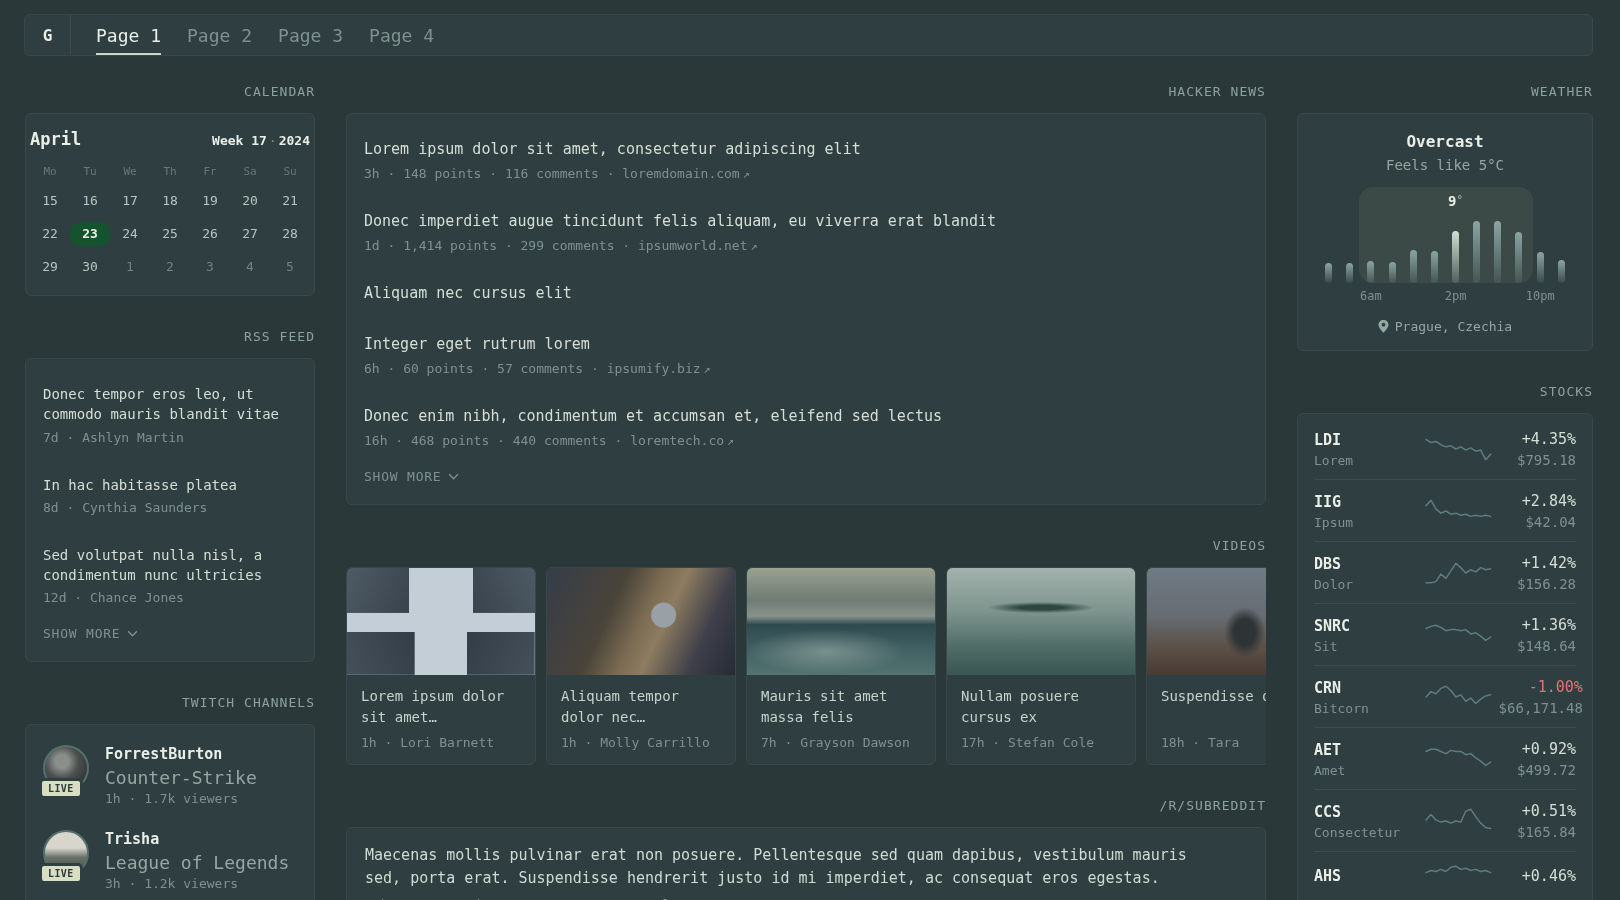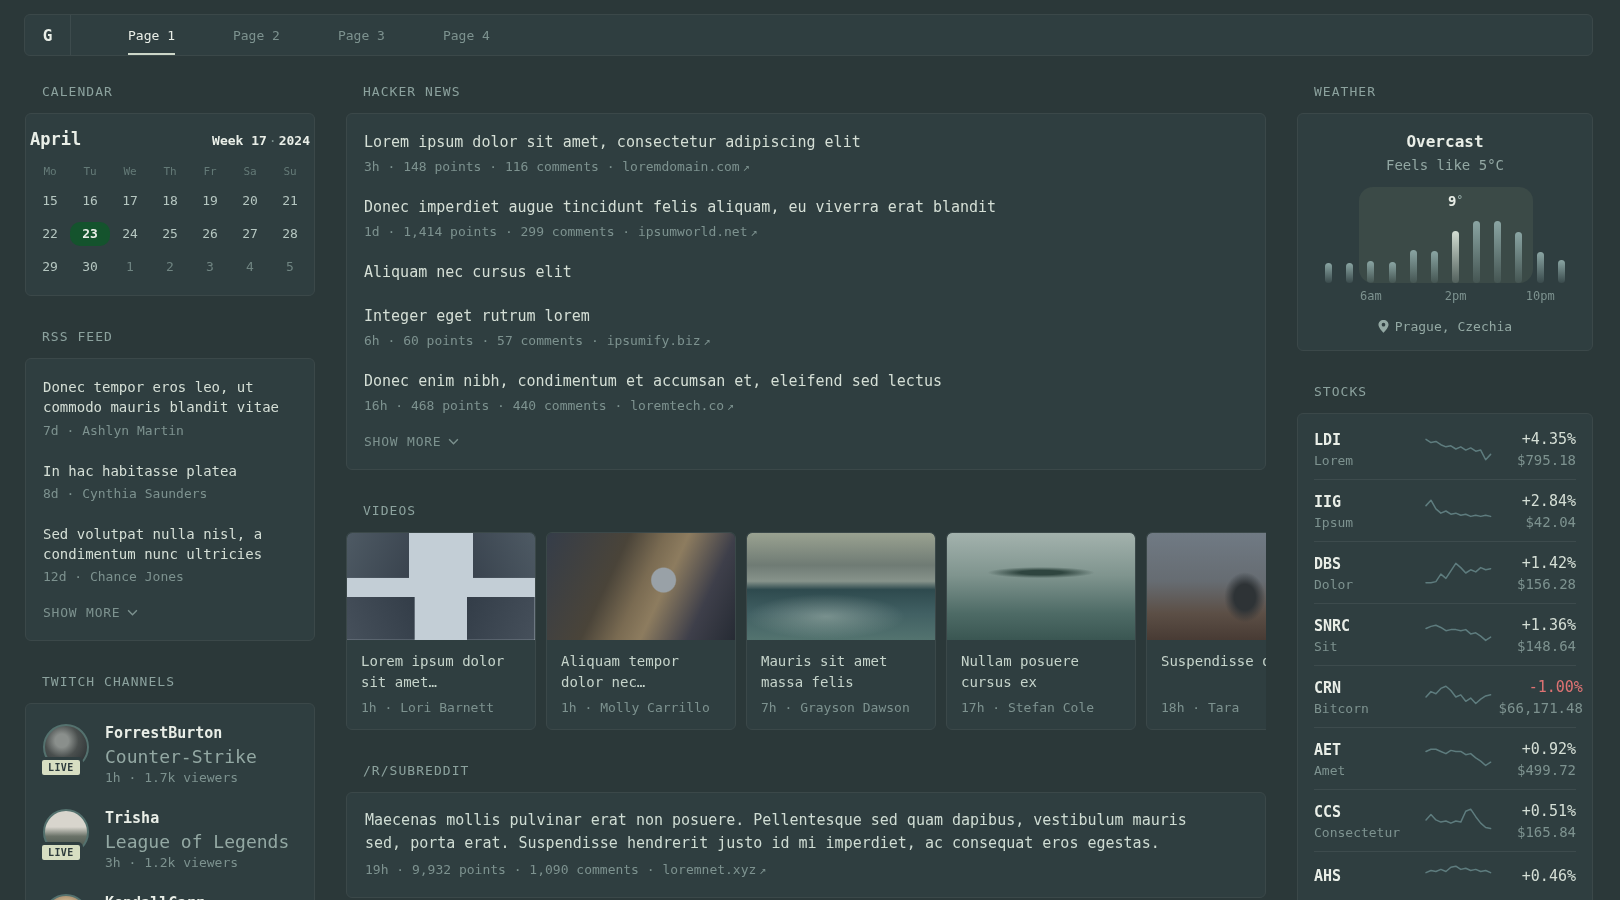--- a/index.html
+++ b/index.html
@@ -25,46 +25,46 @@
     padding:14px 28px 0 25px;
   }
   
   .topbar{
     height:42px;background:var(--card);border:1px solid var(--border);
     border-radius:6px;display:flex;align-items:stretch;margin-left:-1px;width:1569px;
   }
   .logo{width:46px;display:flex;align-items:center;justify-content:center;
     border-right:1px solid var(--divider);color:var(--bright);font-weight:bold;font-size:16px;cursor:pointer;}
   .tabs{display:flex;align-items:stretch;gap:26px;padding-left:25px;}
-  .tab{display:flex;align-items:center;position:relative;font-size:13px;color:var(--faint);cursor:pointer;margin-left:32px;}
+  .tab{display:flex;align-items:center;position:relative;font-size:18px;color:var(--faint);cursor:pointer;}
   .tab[data-active="true"]{color:var(--bright);}
   .tab[data-active="true"]::after{content:"";position:absolute;left:0;right:0;bottom:0;height:2px;background:#ccd6c8;}
   
   .columns{display:flex;gap:31px;margin-top:28px;}
   .col-left{width:290px;flex:none;}
   .col-mid{width:920px;flex:none;}
   .col-right{width:296px;flex:none;}
   .section{margin-bottom:33px;}
-  .sec-head{font-size:13px;letter-spacing:.08em;color:var(--heading);margin:0 0 14px 17px;font-weight:normal;}
+  .sec-head{font-size:13px;letter-spacing:.08em;color:var(--heading);margin:0 0 14px 17px;font-weight:normal;text-align:right;}
   .card{background:var(--card);border:1px solid var(--border);border-radius:6px;}
   
   .cal{padding:15px 4px 16px;}
   .cal-top{display:flex;justify-content:space-between;align-items:baseline;margin-bottom:16px;}
   .cal-month{font-size:17px;font-weight:bold;color:var(--bright);}
   .cal-week{font-size:13px;color:var(--bright);font-weight:bold;}
   .cal-week .dot{color:var(--faint);font-weight:normal;padding:0 2px;}
   .cal-grid{display:grid;grid-template-columns:repeat(7,1fr);row-gap:9px;text-align:center;}
   .cal-dow{font-size:11px;color:#647a77;padding-bottom:2px;}
   .cal-day{font-size:13px;color:#b5c6c0;line-height:24px;height:24px;}
   .cal-day[data-state="dim"]{color:#6f8481;}
   .cal-day[data-state="selected"]{background:#14532d;border-radius:10px;color:var(--bright);font-weight:bold;}
   
   .feed{padding:6px 17px 14px;}
   .feed-item{padding:12px 0 11px;}
-  .feed-title{font-size:15px;color:var(--text);line-height:1.45;cursor:pointer;}
+  .feed-title{font-size:15px;color:var(--text);line-height:1.45;cursor:pointer;margin-top:7px;}
   .feed-title.small{font-size:14px;}
   .feed-meta{font-size:13px;color:var(--faint);margin-top:5px;}
   .domain{color:var(--faint);text-decoration:none;cursor:pointer;}
   .arrow{font-size:12px;padding-left:3px;}
   .show-more{font-size:13px;letter-spacing:.06em;color:var(--faint);padding:10px 0 6px;display:flex;align-items:center;gap:7px;cursor:pointer;}
   .chev{width:11px;height:7px;}
   .chev path{fill:none;stroke:var(--faint);stroke-width:1.6;}
   
   .twitch{padding:8px 17px 14px;}
   .channel{display:flex;gap:16px;padding:12px 0;align-items:flex-start;}

